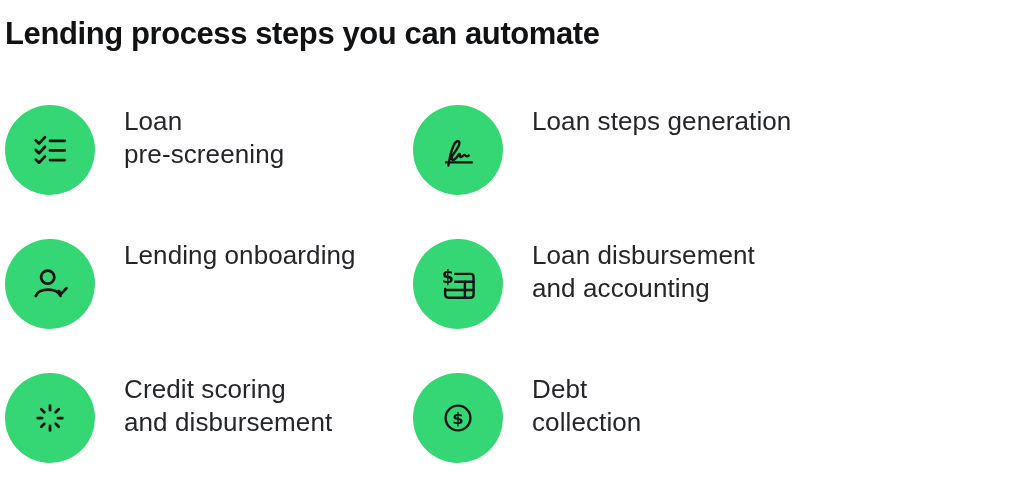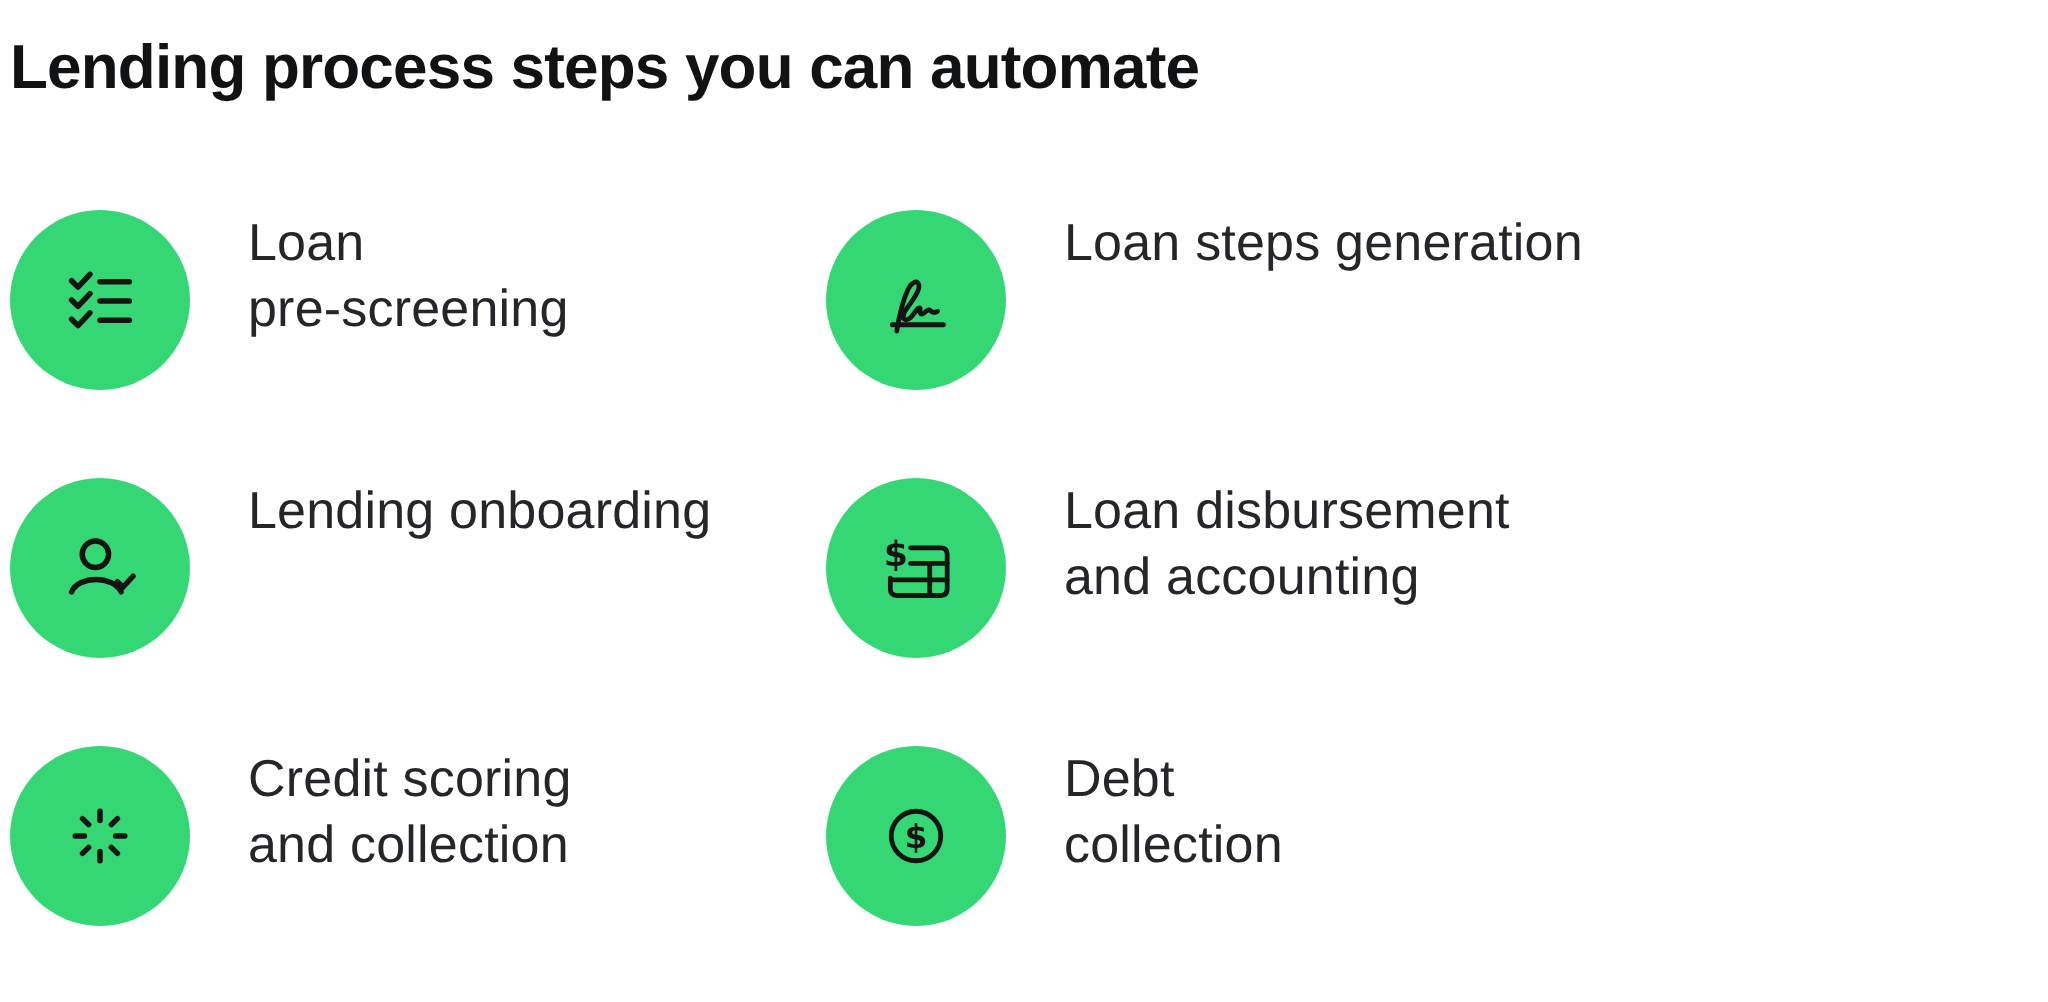--- a/index.html
+++ b/index.html
@@ -133,21 +133,21 @@
             <line x1="33.5" y1="33.5" x2="30.2" y2="30.2"></line>
             <line x1="24" y1="37.5" x2="24" y2="32.5"></line>
             <line x1="14.5" y1="33.5" x2="17.8" y2="30.2"></line>
             <line x1="10.5" y1="24" x2="15.5" y2="24"></line>
             <line x1="14.5" y1="14.5" x2="17.8" y2="17.8"></line>
           </g>
         </svg>
       </div>
       <div class="label">
         <span>Credit scoring</span>
-        <span>and collection</span>
+        <span>and disbursement</span>
       </div>
     </div>
 
     <div class="item">
       <div class="bubble">
         <svg width="44" height="44" viewBox="0 0 48 48">
           <circle class="ic-thin" cx="24" cy="24" r="13.5"></circle>
           <text class="ic-txt" x="24" y="30.5" text-anchor="middle" font-size="18">$</text>
         </svg>
       </div>

